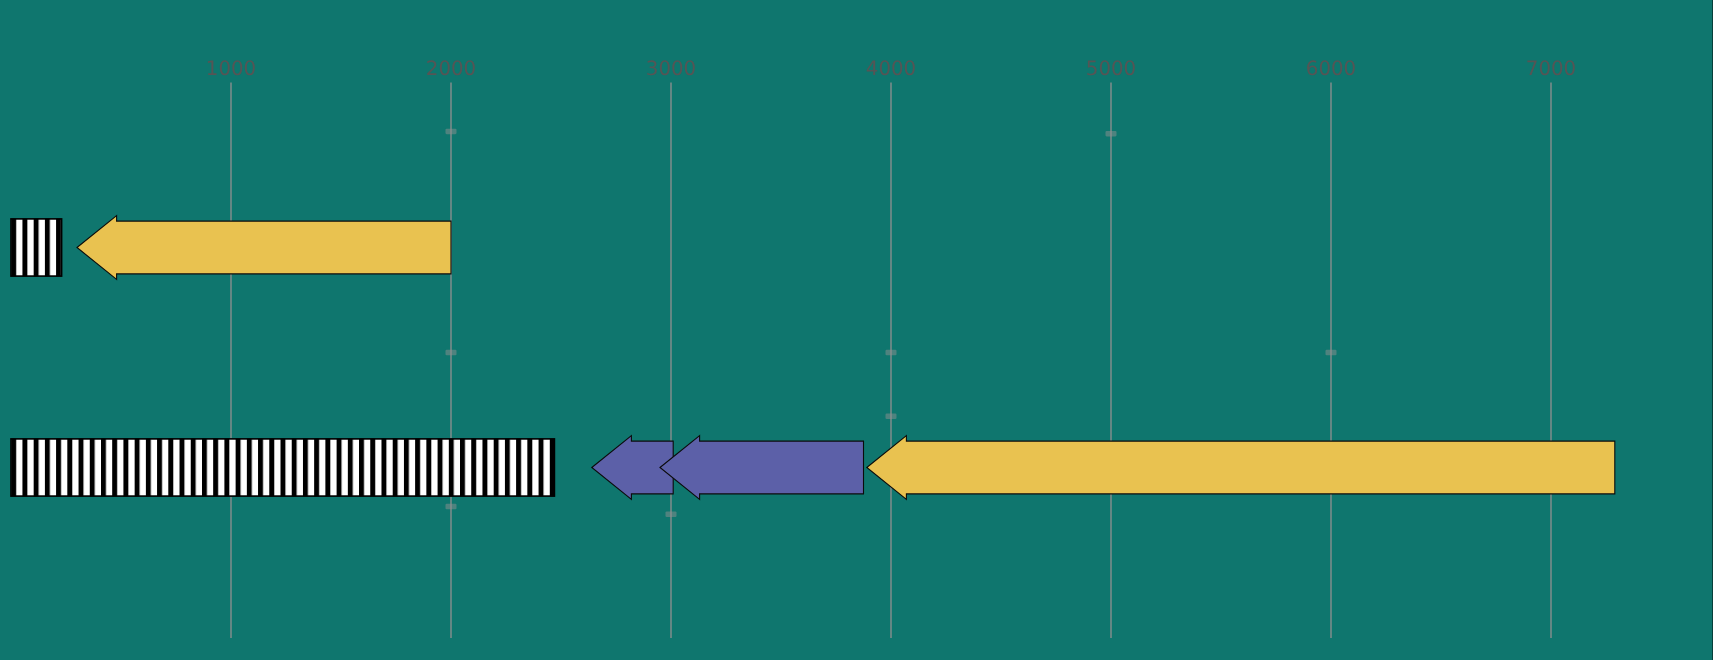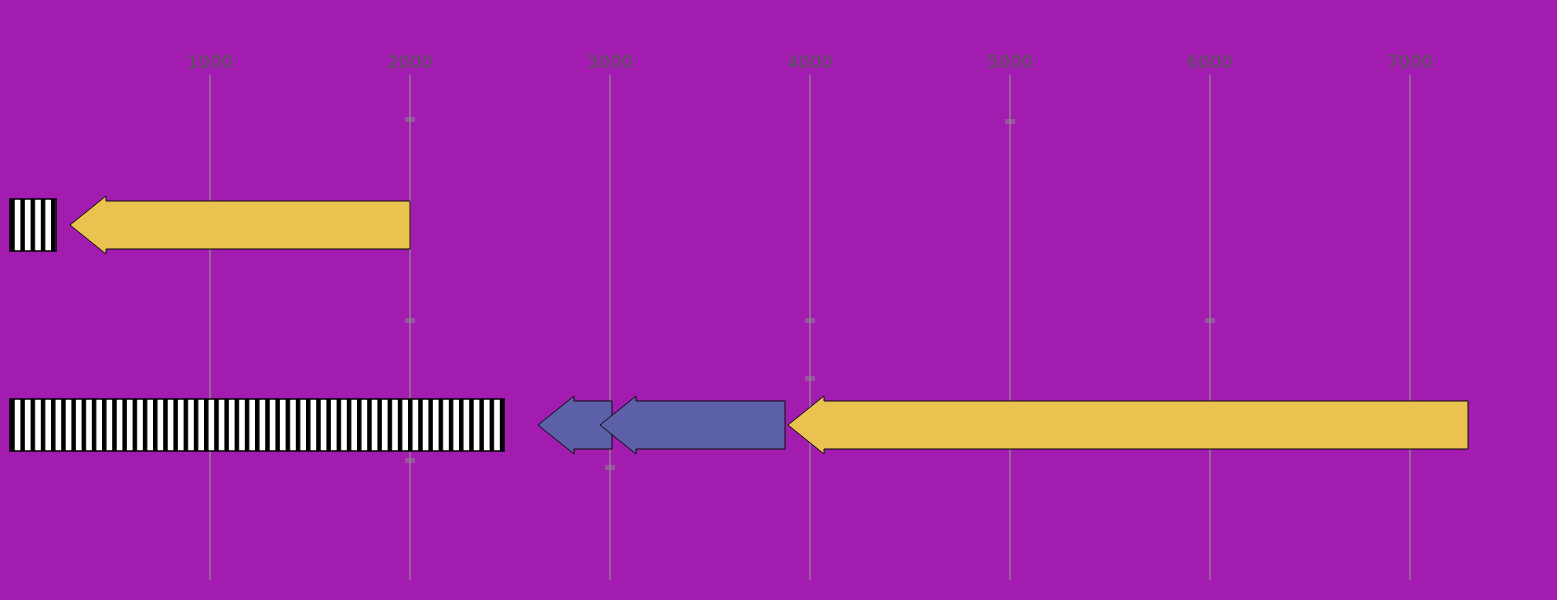--- a/index.html
+++ b/index.html
@@ -4,21 +4,21 @@
 <style>
   html, body {
     margin: 0;
     padding: 0;
     background: #000000;
   }
   .stage {
     position: relative;
     width: 1557px;
     height: 600px;
-    background: #a21caf;
+    background: #0f766e;
     overflow: hidden;
     font-family: "DejaVu Sans", "Liberation Sans", sans-serif;
     text-decoration: underline;
   }
   svg { display: block; }
   .tick-label {
     fill: #555555;
     font-size: 18px;
     font-family: "DejaVu Sans", "Liberation Sans", sans-serif;
   }

